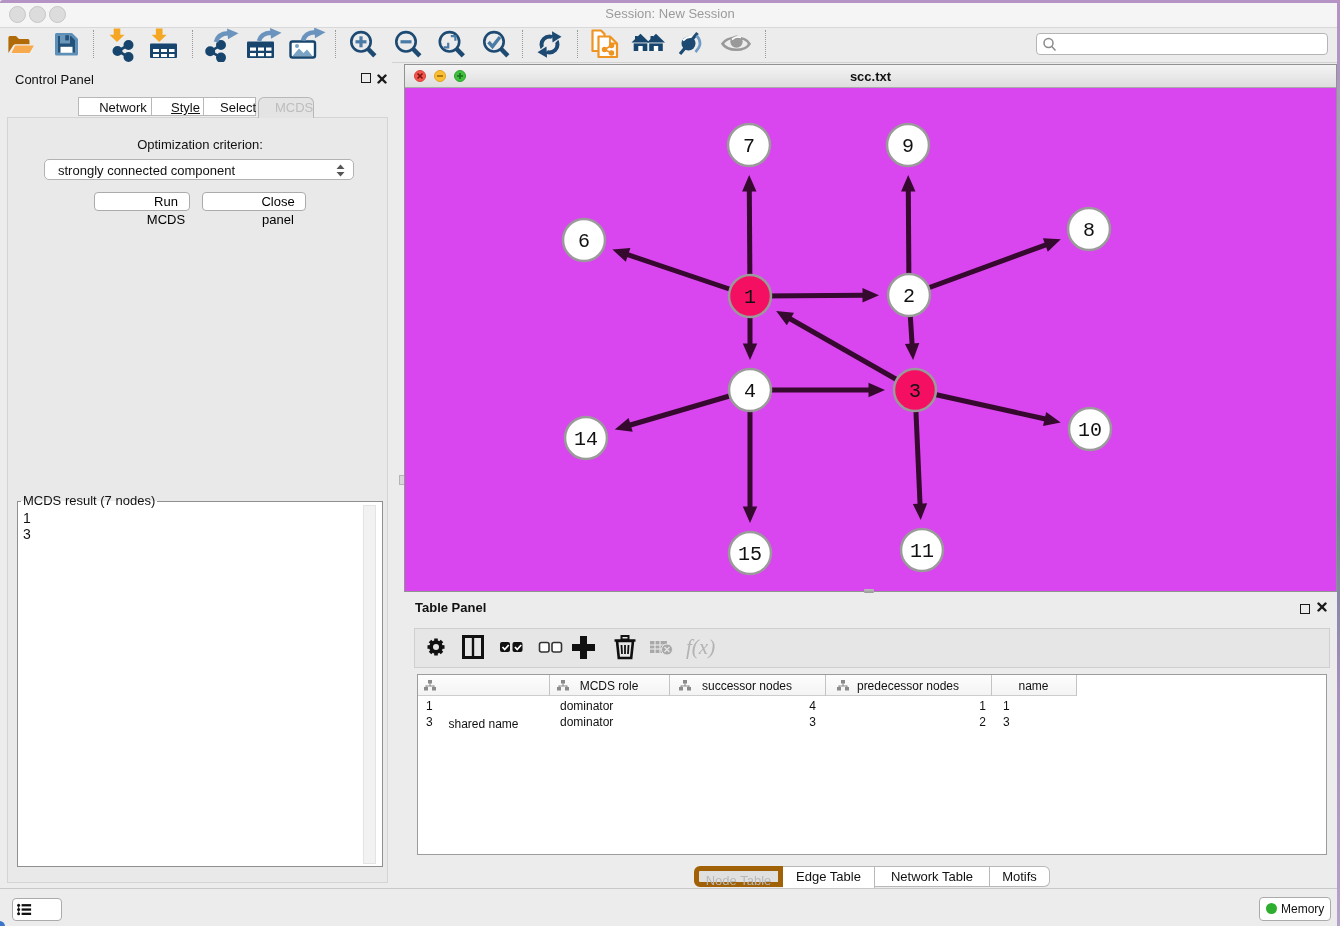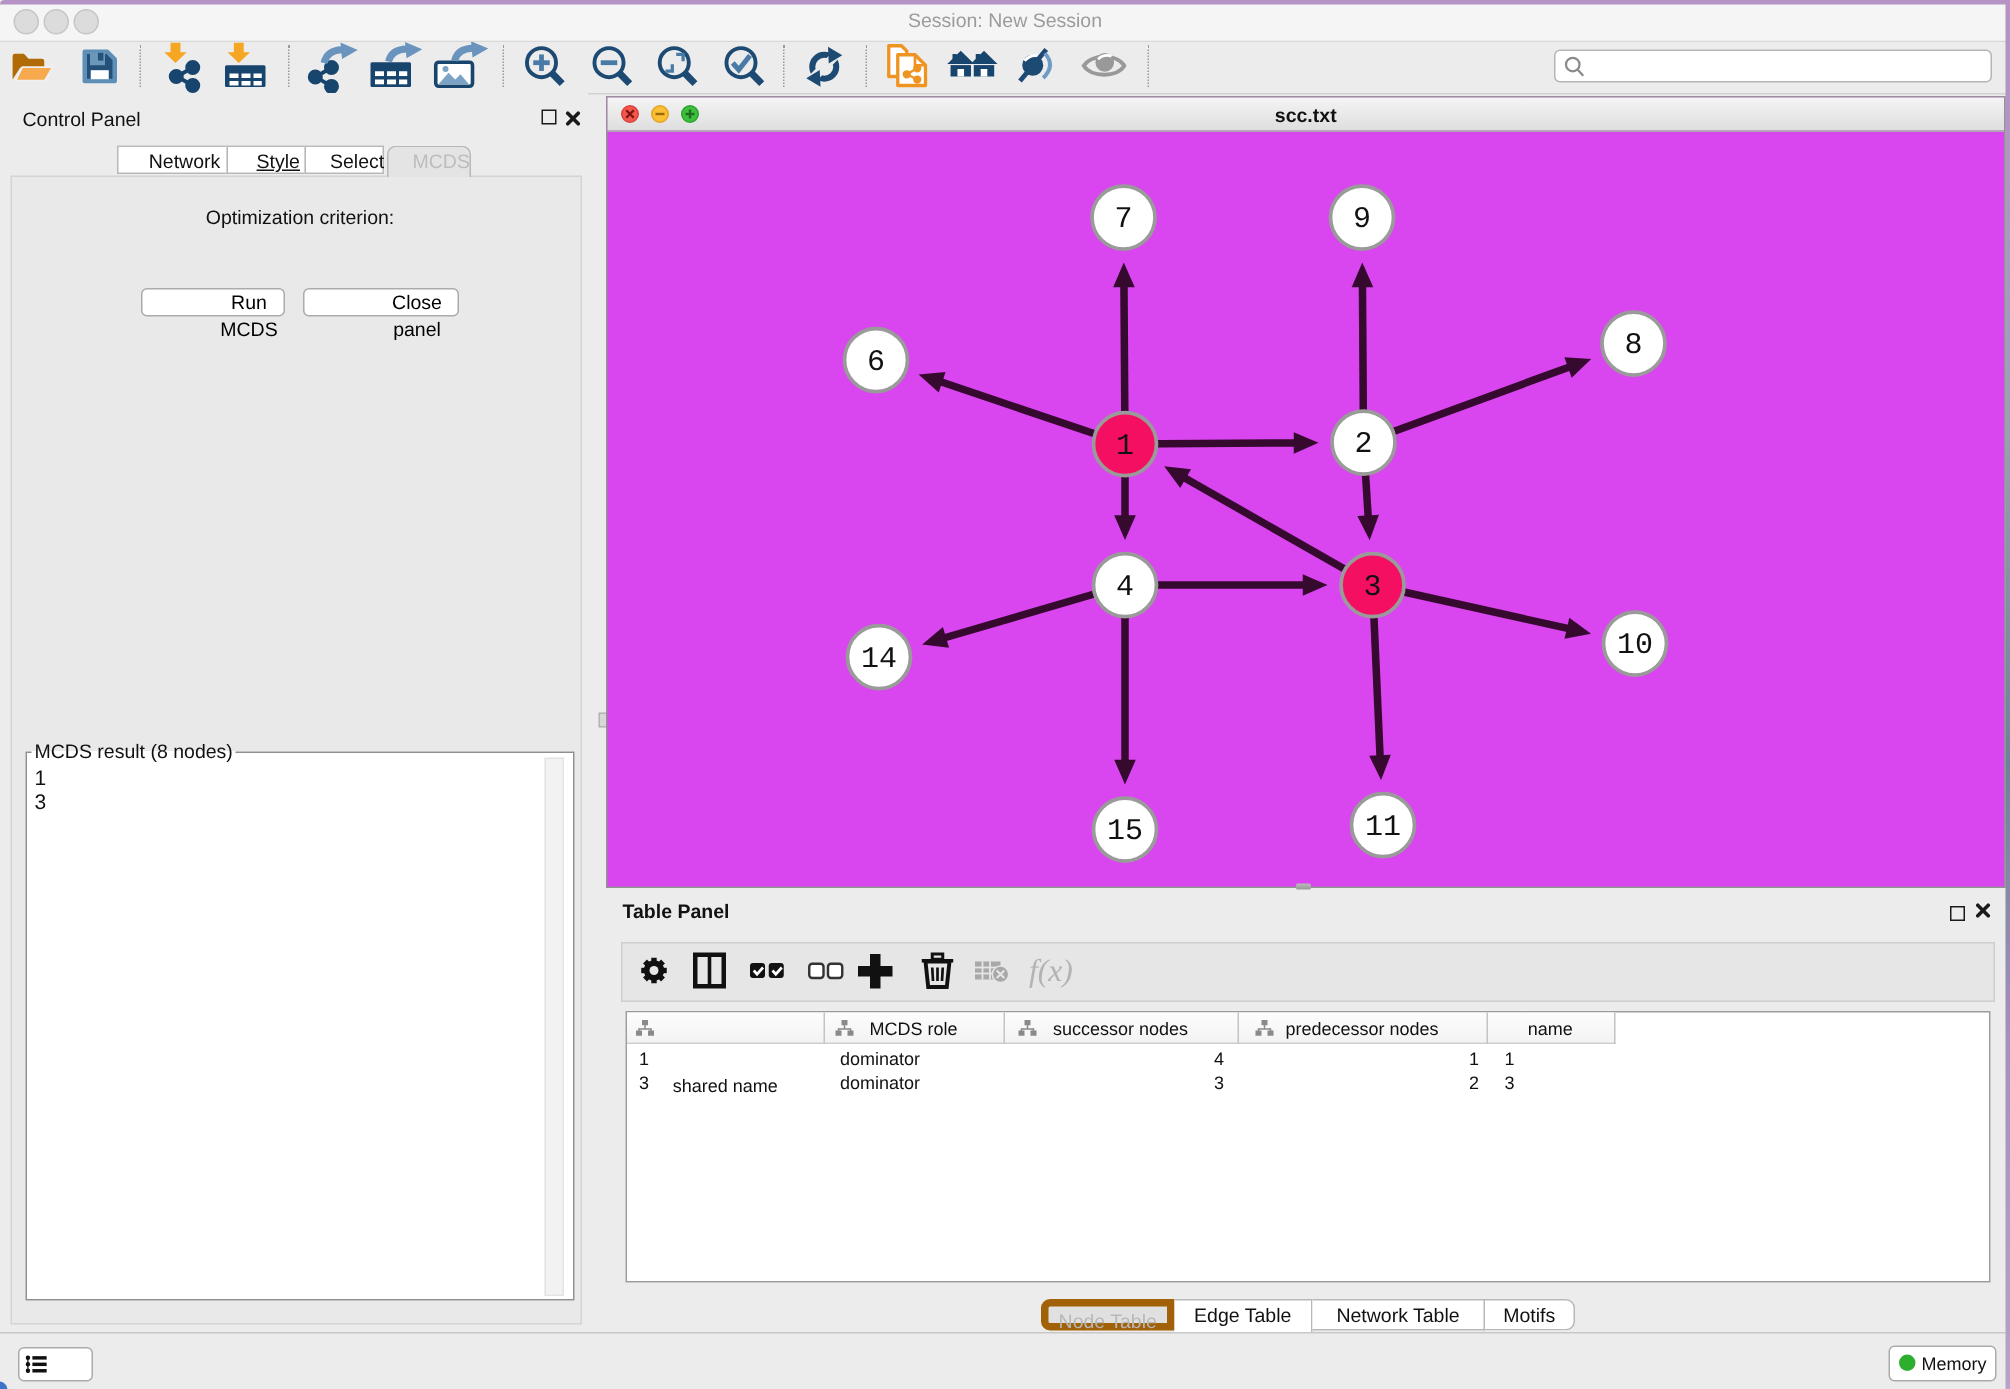--- a/index.html
+++ b/index.html
@@ -185,25 +185,31 @@
         <line x1="1.5" y1="1.5" x2="8.5" y2="8.5"></line>
         <line x1="8.5" y1="1.5" x2="1.5" y2="8.5"></line>
       </g>
     </svg>
   <div class="abs" id="cp-inner"></div>
   <div class="abs tab" style="left:78px;width:74px;">Network</div>
   <div class="abs tab" style="left:151px;width:53px;text-decoration:underline;">Style</div>
   <div class="abs tab" style="left:203px;width:53px;">Select</div>
   <div class="abs tab" style="left:258px;width:56px;height:21px;background:#e4e4e4;color:#bdbdbd;border-radius:6px 6px 0 0;border-bottom:none;">MCDS</div>
   <div class="abs" style="left:44px;top:75px;width:312px;text-align:center;font-size:13px;color:#111;">Optimization criterion:</div>
+  <div class="abs" style="left:44px;top:97px;width:310px;height:21px;background:#fff;border:1px solid #b2b2b2;border-radius:5px;box-sizing:border-box;">
+    <div style="position:absolute;left:13px;top:3px;font-size:13px;color:#111;">strongly connected component</div>
+    <svg style="position:absolute;right:7px;top:3px" width="11" height="15">
+        <path d="M1.5,6 L5.5,1.5 L9.5,6 z M1.5,9 L5.5,13.5 L9.5,9 z" fill="#555"></path>
+      </svg>
+  </div>
   <div class="abs btn" style="left:94px;top:130px;width:96px;height:19px;text-align:center;font-size:13px;line-height:18px;">Run MCDS</div>
   <div class="abs btn" style="left:202px;top:130px;width:104px;height:19px;text-align:center;font-size:13px;line-height:18px;">Close panel</div>
   <div class="abs" style="left:17px;top:439px;width:366px;height:366px;background:#fff;border:1px solid #8f8f8f;box-sizing:border-box;"></div>
   <div class="abs" style="left:363px;top:443px;width:11px;height:357px;background:#f2f2f2;border:1px solid #e4e4e4;"></div>
-  <div class="abs" style="left:21px;top:431px;font-size:13px;color:#111;background:linear-gradient(#e9e9e9 0,#e9e9e9 8px,#ffffff 8px);padding:0 2px;">MCDS result (8 nodes)</div>
+  <div class="abs" style="left:21px;top:431px;font-size:13px;color:#111;background:linear-gradient(#e9e9e9 0,#e9e9e9 8px,#ffffff 8px);padding:0 2px;">MCDS result (7 nodes)</div>
   <div class="abs" style="left:23px;top:448px;font-size:14px;color:#111;line-height:16px;">1<br>3</div>
 </div>
 <div class="abs" style="left:399px;top:475px;width:5px;height:8px;background:#d8d8d8;border:1px solid #b5b5b5;"></div>
 <div class="abs" id="nw">
   <div class="abs" id="nw-tb"></div>
   <div class="abs mc" style="left:9px;background:#f2564c;border:1px solid #d8433a;"></div>
   <div class="abs mc" style="left:29px;background:#fcbe33;border:1px solid #e0a522;"></div>
   <div class="abs mc" style="left:49px;background:#3ebf3e;border:1px solid #2da32d;"></div>
   <svg class="abs" style="left:9px;top:5px" width="52" height="12">
     <path d="M3.5,3.5 l5,5 M8.5,3.5 l-5,5" stroke="#7c1410" stroke-width="1.6"></path>

